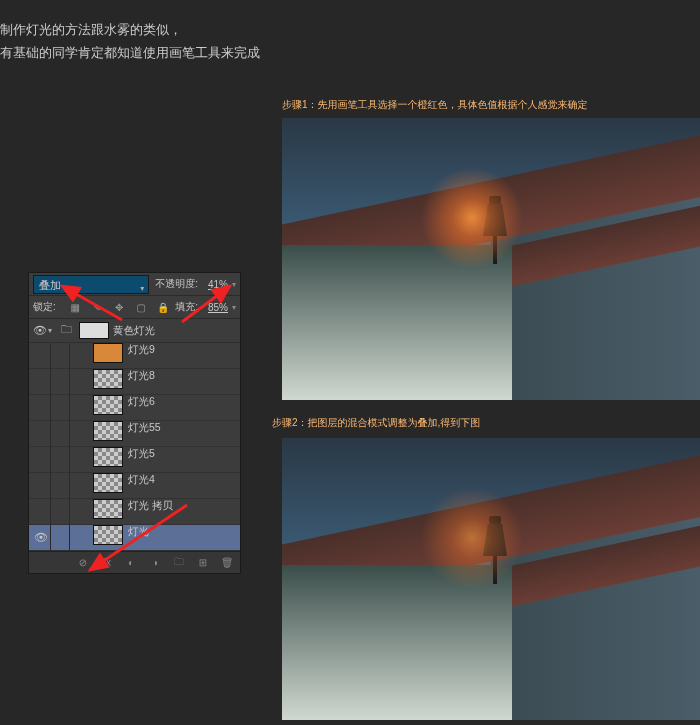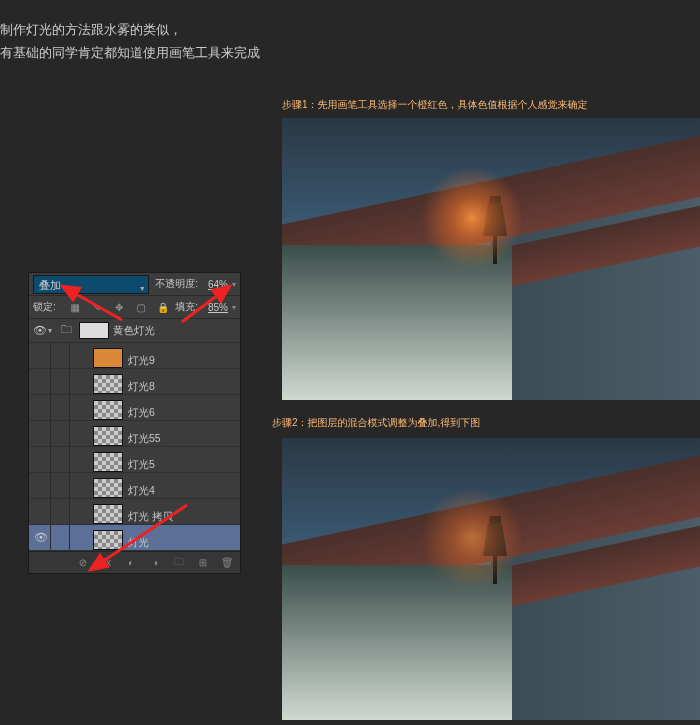--- a/index.html
+++ b/index.html
@@ -14,21 +14,21 @@
 .val{font-size:10px;text-decoration:underline;margin:0 2px}
 .chev{font-size:8px;color:#888;margin-left:2px}
 .icons{display:flex;gap:9px;align-items:center;padding:0 5px}
 .ic{width:13px;height:13px;display:flex;align-items:center;justify-content:center;color:#999;font-size:10px}
 .grp{display:flex;align-items:center;height:24px;padding:0 3px;border-bottom:1px solid #2f2f2f}
 .tw{width:10px;font-size:8px;color:#aaa}
 .eye{width:16px;text-align:center;font-size:11px}
 .mask{width:30px;height:17px;background:#ddd;border:1px solid #111;margin:0 4px}
 .lname{font-size:10.5px}
 .layers{max-height:260px}
-.layer{display:flex;align-items:flex-end;height:26px;border-bottom:1px solid #313131;padding-left:3px}
+.layer{display:flex;align-items:flex-start;height:26px;border-bottom:1px solid #313131;padding-left:3px}
 .layer.sel{background:#5b6f97}
 .vis{width:19px;height:100%;display:flex;align-items:center;justify-content:center;border-right:1px solid #2a2a2a}
 .link{width:19px;height:100%;border-right:1px solid #2a2a2a}
 .thumb{width:30px;height:20px;margin:0 5px;border:1px solid #111}
 .thumb.orange{background:#d88838}
 .thumb.trans{background-image:linear-gradient(45deg,#888 25%,transparent 25%,transparent 75%,#888 75%),linear-gradient(45deg,#888 25%,#ccc 25%,#ccc 75%,#888 75%);background-size:8px 8px;background-position:0 0,4px 4px}
 .footer{height:22px;background:#363636;border-top:1px solid #222;display:flex;justify-content:flex-end;align-items:center;gap:10px;padding:0 6px}
 .fic{width:14px;height:14px;color:#888;font-size:10px;display:flex;align-items:center;justify-content:center}
 .step{position:absolute;font-size:10px;color:#fdba74}
 .img{position:absolute;width:418px;height:282px;background:linear-gradient(180deg,#2a3845 0%,#39566e 35%,#4a6a7e 55%,#2d4a52 65%,#c8d4cc 80%);overflow:hidden}
@@ -75,21 +75,21 @@
     </div>
   <div class="glow" style="opacity:0.7"></div>
 </div>
 
 <div class="panel">
   <div class="row">
     <div class="blend">
         <span>叠加</span>
       </div>
     <span class="lbl">不透明度:</span>
-    <span class="val">64%</span>
+    <span class="val">41%</span>
     <span class="chev">▾</span>
   </div>
   <div class="row">
     <span class="lbl">锁定:</span>
     <div class="icons">
       <div class="ic">▦</div>
       <div class="ic">✎</div>
       <div class="ic">✥</div>
       <div class="ic">▢</div>
       <div class="ic">🔒</div>

